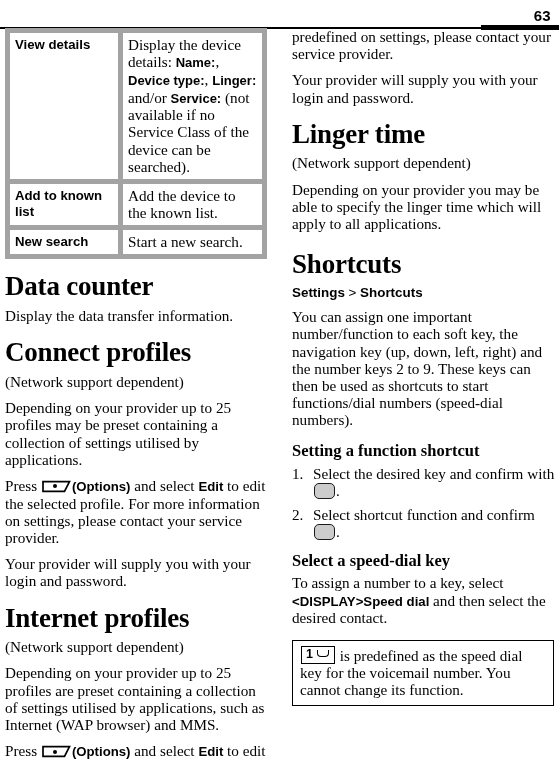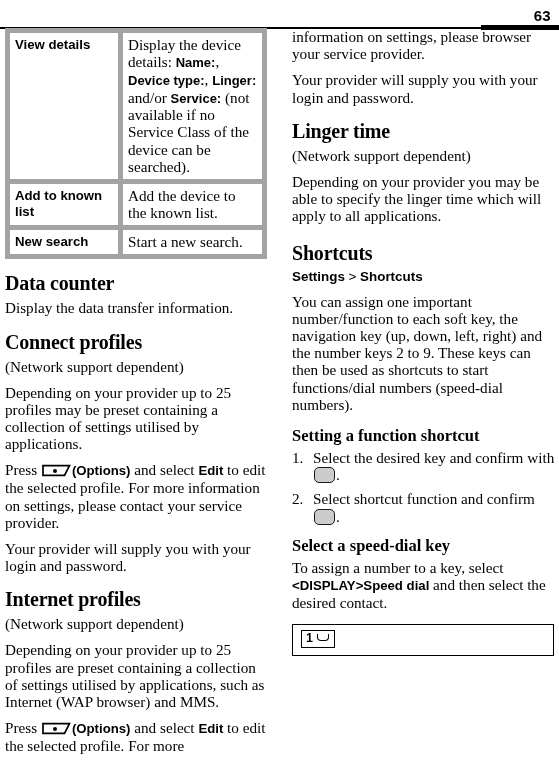--- a/index.html
+++ b/index.html
@@ -73,21 +73,21 @@
     line-height: 1.13;
     text-align: left;
   }
   .para { margin-bottom: 9px; }
   .para-tight { margin-bottom: 13px; }
 
   h2.sec {
     margin: 0 0 5px 0;
     font-family: "Liberation Serif", serif;
     font-weight: bold;
-    font-size: 20px;
+    font-size: 27px;
     line-height: 1.1;
     letter-spacing: -0.2px;
   }
   h3.sub {
     margin: 0 0 4px 0;
     font-family: "Liberation Serif", serif;
     font-weight: bold;
     font-size: 16.5px;
     line-height: 1.1;
   }
@@ -277,21 +277,21 @@
     <h2 class="sec">Internet profiles</h2>
     <p class="para">(Network support dependent)</p>
     <p class="para">Depending on your provider up to 25 profiles are preset containing a collection of settings utilised by applications, such as Internet (WAP browser) and MMS.</p>
     <p class="para"><span>Press </span><span class="key-softkey"><svg class="body" viewBox="0 0 29 13" xmlns="http://www.w3.org/2000/svg">
             <path d="M1,1.6 L24.5,1.6 L27.5,1.6 L22.5,11.4 L1,11.4 Z" fill="#ffffff" stroke="#000000" stroke-width="1.7"></path>
           </svg><span class="dot"></span></span><span class="ui">(Options)</span><span> and select </span><span class="ui">Edit</span><span> to edit the selected profile. For more</span></p>
   </div>
 
   <div class="col col-right">
 
-    <p class="para">information on settings, please browser your service provider.</p>
+    <p class="para">predefined on settings, please contact your service provider.</p>
     <p class="para">Your provider will supply you with your login and password.</p>
 
     <div class="spacer-sm"></div>
 
     <h2 class="sec">Linger time</h2>
     <p class="para">(Network support dependent)</p>
     <p class="para">Depending on your provider you may be able to specify the linger time which will apply to all applications.</p>
 
     <div class="spacer-md"></div>
 
@@ -310,17 +310,17 @@
         <span class="num">2.</span><span>Select shortcut function and confirm </span><span class="key-round"></span><span>.</span>
       </li>
     </ol>
 
     <div class="spacer-sm"></div>
 
     <h3 class="sub">Select a speed-dial key</h3>
     <p class="para-tight"><span>To assign a number to a key, select </span><span class="ui">&lt;DISPLAY&gt;Speed dial</span><span> and then select the desired contact.</span></p>
 
     <div class="note-box">
-      <p><span class="key-one"><span class="digit">1</span><span class="vm"></span></span></p>
+      <p><span class="key-one"><span class="digit">1</span><span class="vm"></span></span><span> is predefined as the speed dial key for the voicemail number. You cannot change its function.</span></p>
     </div>
   </div>
 
 </div>
 
 </body></html>

